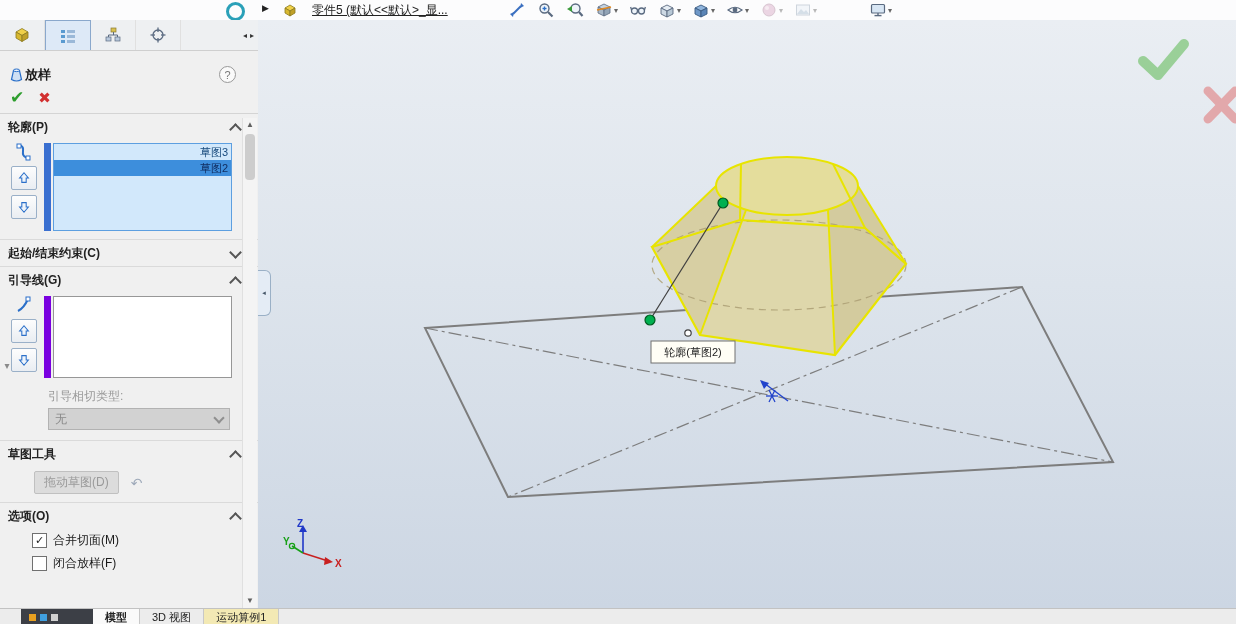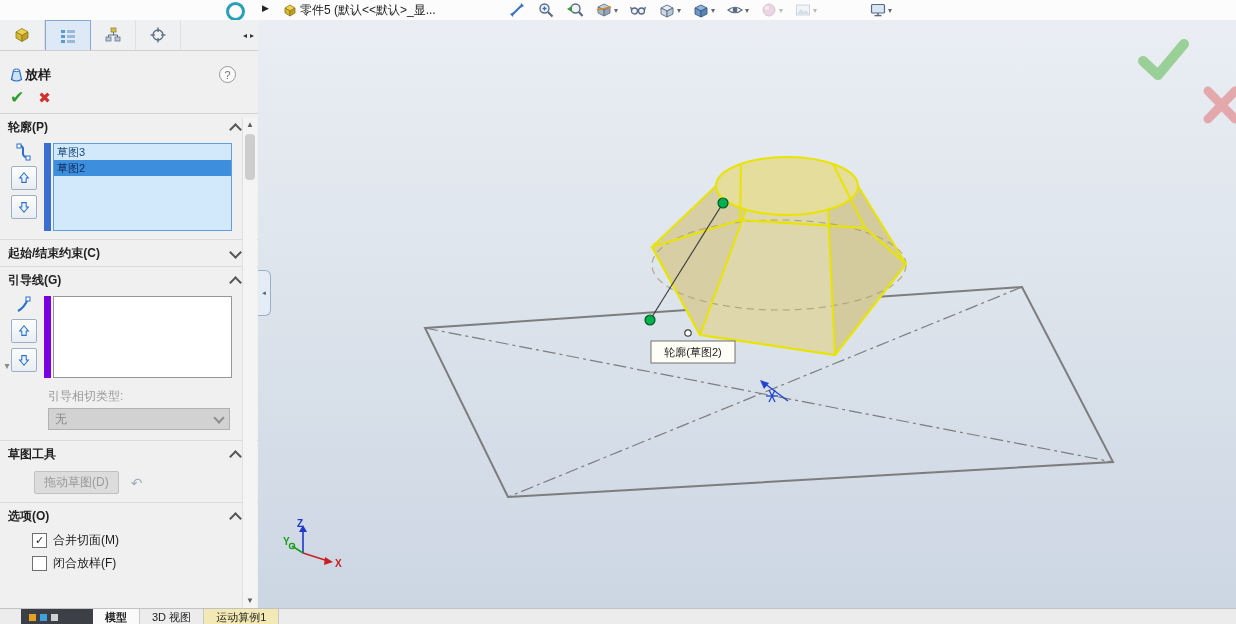--- a/index.html
+++ b/index.html
@@ -2,21 +2,21 @@
 <html><head>
 <meta charset="utf-8">
 <style>
   html,body{margin:0;padding:0;}
   body{width:1236px;height:624px;position:relative;overflow:hidden;
        font-family:"Liberation Sans","DejaVu Sans",sans-serif;font-size:12px;color:#1a1a1a;background:#fff;}
   
   .topbar{position:absolute;left:0;top:0;width:1236px;height:20px;background:#fcfcfd;}
   .flyout{position:absolute;left:262px;top:3px;font-size:9px;color:#222;}
   .teal-circ{position:absolute;left:226px;top:2px;width:13px;height:13px;border:3px solid #2aa0b8;border-radius:50%;}
-  .partname{position:absolute;left:283px;top:2px;display:flex;align-items:center;gap:4px;font-size:12px;color:#222;white-space:nowrap;}
+  .partname{position:absolute;left:283px;top:2px;display:flex;align-items:center;gap:16px;font-size:12px;color:#222;white-space:nowrap;text-decoration:underline;}
   .hud{position:absolute;left:506px;top:0;height:20px;display:flex;align-items:center;gap:7px;}
   .hud-item{display:flex;align-items:center;gap:1px;padding:0 2px;cursor:default;}
   .hud-item.dis{opacity:.45;}
   .dd{font-size:8px;color:#666;}
   .hud-gap{width:34px;}
   
   .panel{position:absolute;left:0;top:20px;width:258px;height:588px;background:#f0f0f0;border-right:1px solid #c4c4c4;overflow:hidden;}
   .tabbar{height:30px;display:flex;align-items:stretch;border-bottom:1px solid #cfcfcf;background:#eef0f2;}
   .ptab{width:44px;display:flex;align-items:center;justify-content:center;border-right:1px solid #e0e0e0;}
   .ptab.active{background:#dcE8f6;background:#dde9f7;border:1px solid #8aa8cc;border-bottom:none;}
@@ -35,21 +35,21 @@
   .chev.down{transform:rotate(45deg);margin-bottom:3px;}
   .sel-body{display:flex;padding:3px 26px 8px 6px;gap:2px;}
   .sel-left{width:36px;display:flex;flex-direction:column;align-items:center;gap:5px;}
   .arrbtn{width:24px;height:22px;border:1px solid #9ab0c8;background:linear-gradient(#fdfdfd,#e9edf2);
           display:flex;align-items:center;justify-content:center;border-radius:2px;}
   .strip{width:7px;align-self:stretch;}
   .strip.blue{background:#3a6fd0;}
   .strip.purple{background:#7a00e0;}
   .listbox{flex:1;border:1px solid #5d9fe0;background:#d2e8fb;height:86px;overflow:hidden;font-size:11px;}
   .listbox.white{border:1px solid #979797;background:#fff;height:80px;}
-  .li{padding:0 3px;height:16px;line-height:16px;color:#17497c;}
+  .li{padding:0 3px;height:16px;line-height:16px;color:#17497c;text-align:right;}
   .li.sel{background:#3d8edc;color:#102c5e;}
   .graylbl{color:#9a9a9a;padding:2px 0 3px 48px;font-size:12px;}
   .dropdown{margin:0 28px 10px 48px;height:20px;background:#d2d2d2;border:1px solid #b2b2b2;display:flex;align-items:center;
             padding:0 6px;color:#8a8a8a;font-size:12px;}
   .dropdown .dchev{margin-left:auto;width:6px;height:6px;border-right:2px solid #8f8f8f;border-bottom:2px solid #8f8f8f;transform:rotate(45deg);margin-top:-3px;}
   .dragrow{display:flex;align-items:center;gap:12px;padding:4px 0 8px 34px;}
   .dragbtn{background:#dcdcdc;border:1px solid #c0c0c0;color:#9a9a9a;font-size:12px;padding:2px 9px;border-radius:2px;}
   .undo{color:#8a98ac;font-size:14px;opacity:.8;}
   .cbrow{display:flex;align-items:center;gap:6px;padding:3px 0 3px 32px;}
   .cb{width:13px;height:13px;border:1px solid #707070;background:#fff;display:flex;align-items:center;justify-content:center;

